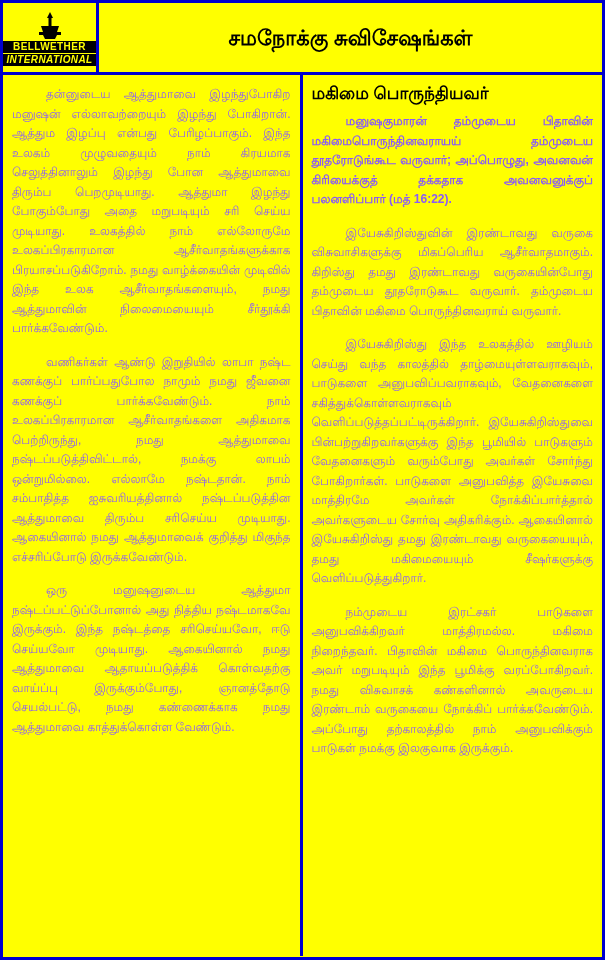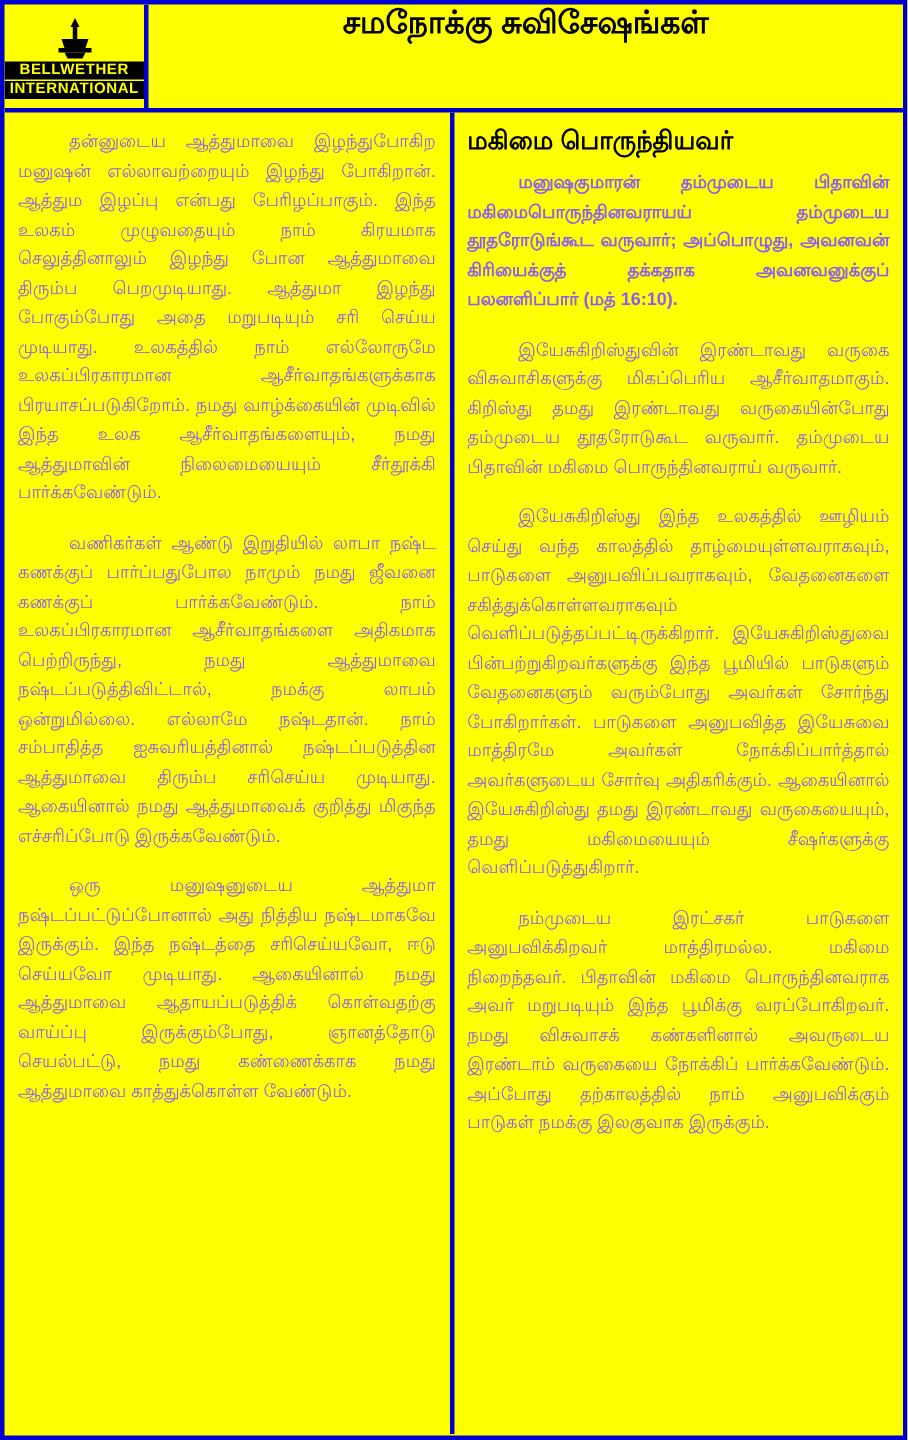--- a/index.html
+++ b/index.html
@@ -63,33 +63,34 @@
     color: #ffff00;
     display: block;
     padding: 1px 3px;
     margin-bottom: 1px;
   }
   .logo-text .line2 {
     background: #000000;
     color: #ffff00;
     display: block;
     padding: 1px 3px;
+    font-style: italic;
   }
   .logo-text.plain .line1,
   .logo-text.plain .line2 {
     background: none;
     color: #000000;
     padding: 0;
   }
   .title-box {
     flex: 1;
     display: flex;
     flex-direction: column;
     align-items: center;
-    justify-content: flex-start;
+    justify-content: center;
     text-align: center;
     border-radius: 14px;
   }
   .title-ta {
     font-size: 21px;
     font-weight: bold;
     color: #000000;
     line-height: 26px;
   }
   .title-en {
@@ -167,20 +168,20 @@
   <div class="columns">
 
     <div class="col col-left">
       <p class="para">தன்னுடைய ஆத்துமாவை இழந்துபோகிற மனுஷன் எல்லாவற்றையும் இழந்து போகிறான். ஆத்தும இழப்பு என்பது பேரிழப்பாகும். இந்த உலகம் முழுவதையும் நாம் கிரயமாக செலுத்தினாலும் இழந்து போன ஆத்துமாவை திரும்ப பெறமுடியாது. ஆத்துமா இழந்து போகும்போது அதை மறுபடியும் சரி செய்ய முடியாது. உலகத்தில் நாம் எல்லோருமே உலகப்பிரகாரமான ஆசீர்வாதங்களுக்காக பிரயாசப்படுகிறோம். நமது வாழ்க்கையின் முடிவில் இந்த உலக ஆசீர்வாதங்களையும், நமது ஆத்துமாவின் நிலைமையையும் சீர்தூக்கி பார்க்கவேண்டும்.</p>
       <p class="para">வணிகர்கள் ஆண்டு இறுதியில் லாபா நஷ்ட கணக்குப் பார்ப்பதுபோல நாமும் நமது ஜீவனை கணக்குப் பார்க்கவேண்டும். நாம் உலகப்பிரகாரமான ஆசீர்வாதங்களை அதிகமாக பெற்றிருந்து, நமது ஆத்துமாவை நஷ்டப்படுத்திவிட்டால், நமக்கு லாபம் ஒன்றுமில்லை. எல்லாமே நஷ்டதான். நாம் சம்பாதித்த ஐசுவரியத்தினால் நஷ்டப்படுத்தின ஆத்துமாவை திரும்ப சரிசெய்ய முடியாது. ஆகையினால் நமது ஆத்துமாவைக் குறித்து மிகுந்த எச்சரிப்போடு இருக்கவேண்டும்.</p>
       <p class="para">ஒரு மனுஷனுடைய ஆத்துமா நஷ்டப்பட்டுப்போனால் அது நித்திய நஷ்டமாகவே இருக்கும். இந்த நஷ்டத்தை சரிசெய்யவோ, ஈடு செய்யவோ முடியாது. ஆகையினால் நமது ஆத்துமாவை ஆதாயப்படுத்திக் கொள்வதற்கு வாய்ப்பு இருக்கும்போது, ஞானத்தோடு செயல்பட்டு, நமது கண்ணைக்காக நமது ஆத்துமாவை காத்துக்கொள்ள வேண்டும்.</p>
     </div>
 
     <div class="col col-right">
       <h2 class="col-heading">மகிமை பொருந்தியவர்</h2>
-      <p class="para bold">மனுஷகுமாரன் தம்முடைய பிதாவின் மகிமைபொருந்தினவராயய் தம்முடைய தூதரோடுங்கூட வருவார்; அப்பொழுது, அவனவன் கிரியைக்குத் தக்கதாக அவனவனுக்குப் பலனளிப்பார் (மத் 16:10).</p>
+      <p class="para bold">மனுஷகுமாரன் தம்முடைய பிதாவின் மகிமைபொருந்தினவராயய் தம்முடைய தூதரோடுங்கூட வருவார்; அப்பொழுது, அவனவன் கிரியைக்குத் தக்கதாக அவனவனுக்குப் பலனளிப்பார் (மத் 16:22).</p>
       <p class="para">இயேசுகிறிஸ்துவின் இரண்டாவது வருகை விசுவாசிகளுக்கு மிகப்பெரிய ஆசீர்வாதமாகும். கிறிஸ்து தமது இரண்டாவது வருகையின்போது தம்முடைய தூதரோடுகூட வருவார். தம்முடைய பிதாவின் மகிமை பொருந்தினவராய் வருவார்.</p>
       <p class="para">இயேசுகிறிஸ்து இந்த உலகத்தில் ஊழியம் செய்து வந்த காலத்தில் தாழ்மையுள்ளவராகவும், பாடுகளை அனுபவிப்பவராகவும், வேதனைகளை சகித்துக்கொள்ளவராகவும் வெளிப்படுத்தப்பட்டிருக்கிறார். இயேசுகிறிஸ்துவை பின்பற்றுகிறவர்களுக்கு இந்த பூமியில் பாடுகளும் வேதனைகளும் வரும்போது அவர்கள் சோர்ந்து போகிறார்கள். பாடுகளை அனுபவித்த இயேசுவை மாத்திரமே அவர்கள் நோக்கிப்பார்த்தால் அவர்களுடைய சோர்வு அதிகரிக்கும். ஆகையினால் இயேசுகிறிஸ்து தமது இரண்டாவது வருகையையும், தமது மகிமையையும் சீஷர்களுக்கு வெளிப்படுத்துகிறார்.</p>
       <p class="para">நம்முடைய இரட்சகர் பாடுகளை அனுபவிக்கிறவர் மாத்திரமல்ல. மகிமை நிறைந்தவர். பிதாவின் மகிமை பொருந்தினவராக அவர் மறுபடியும் இந்த பூமிக்கு வரப்போகிறவர். நமது விசுவாசக் கண்களினால் அவருடைய இரண்டாம் வருகையை நோக்கிப் பார்க்கவேண்டும். அப்போது தற்காலத்தில் நாம் அனுபவிக்கும் பாடுகள் நமக்கு இலகுவாக இருக்கும்.</p>
     </div>
 
   </div>
 </div>
 
 </body></html>

